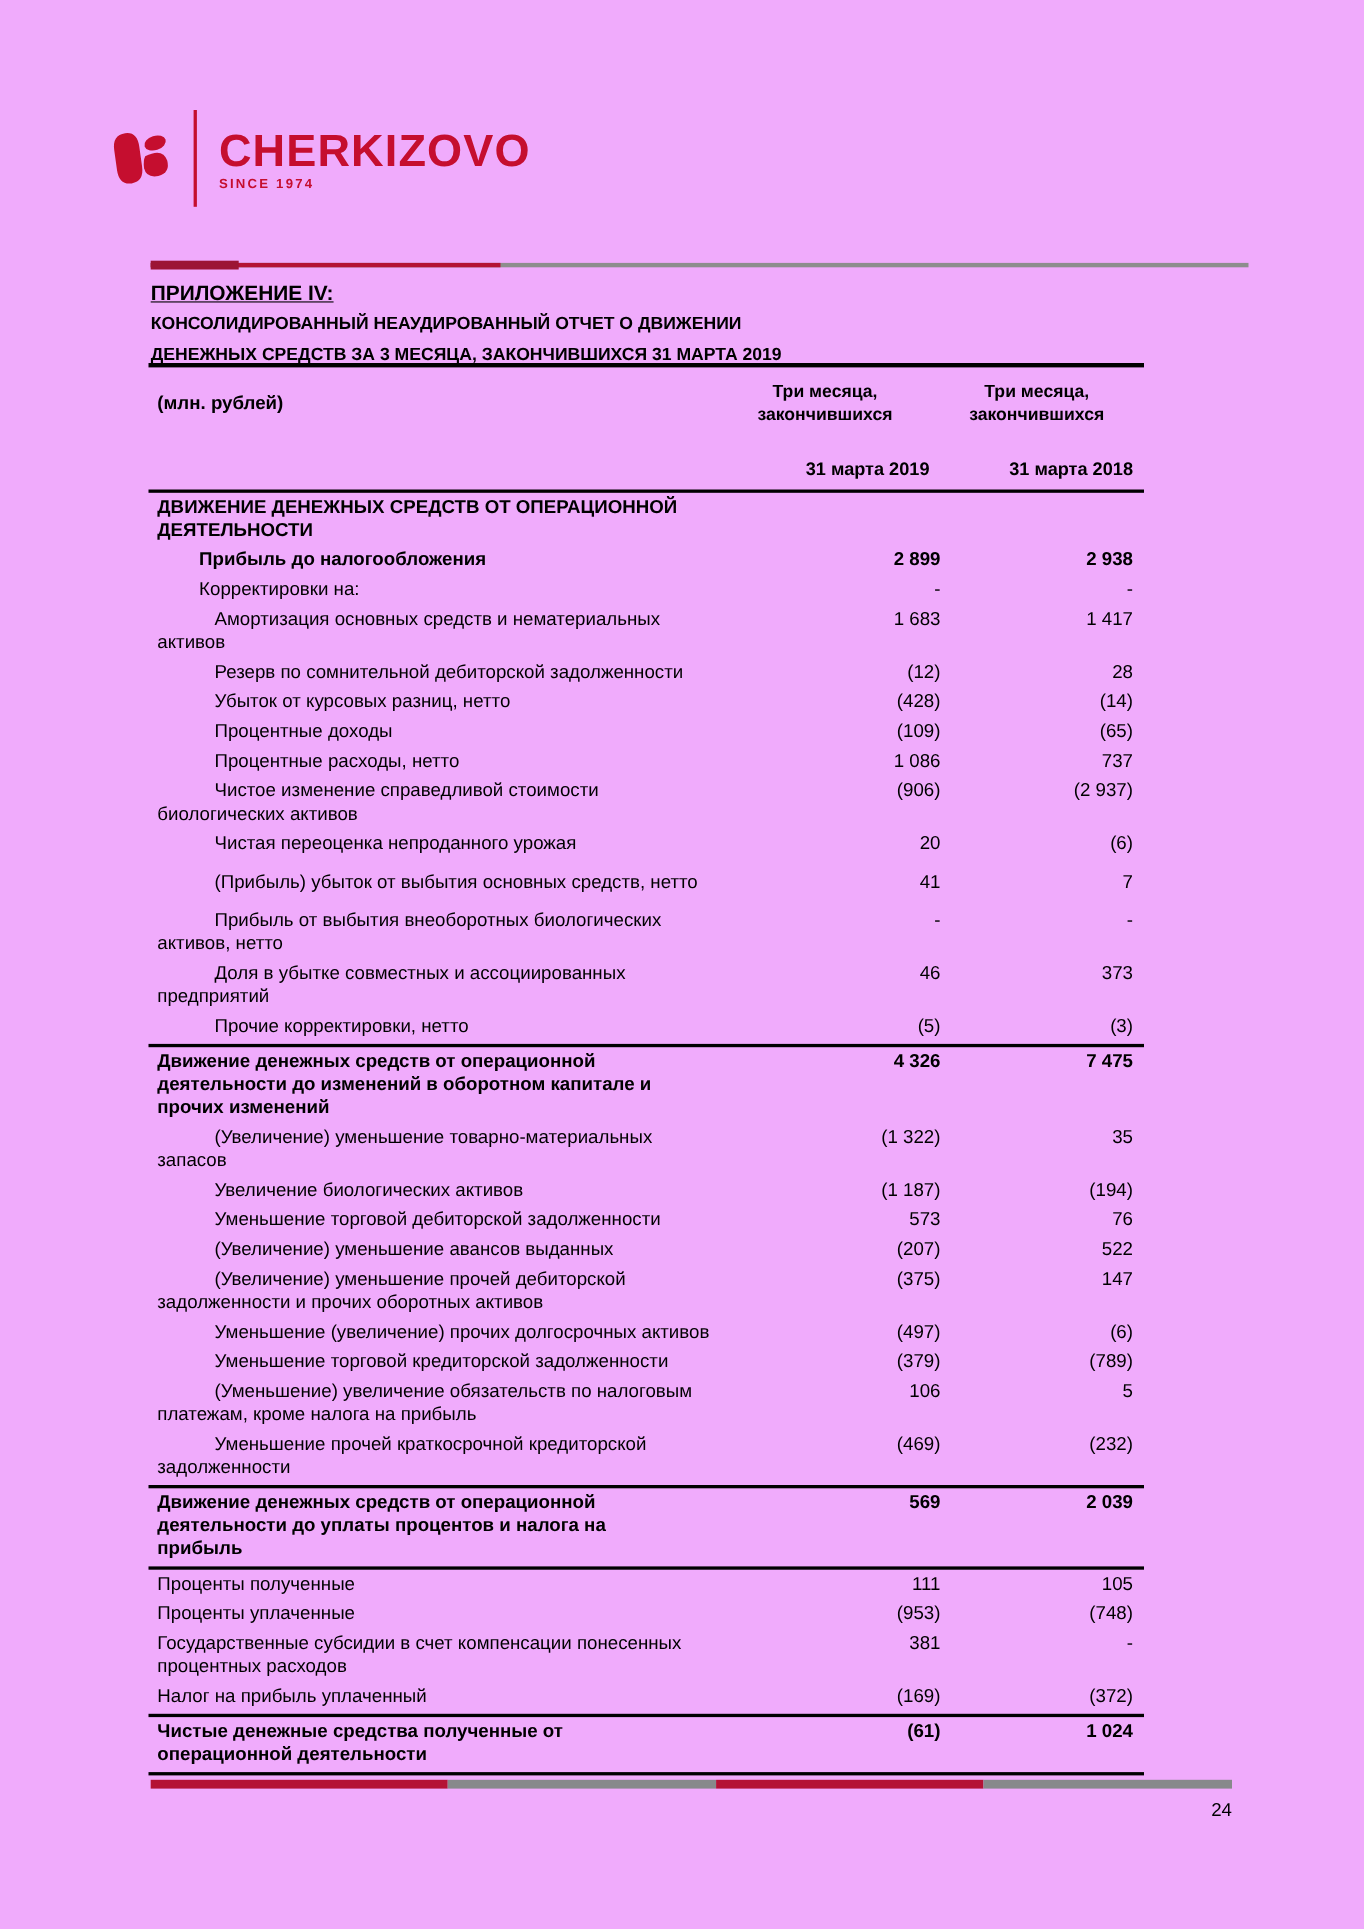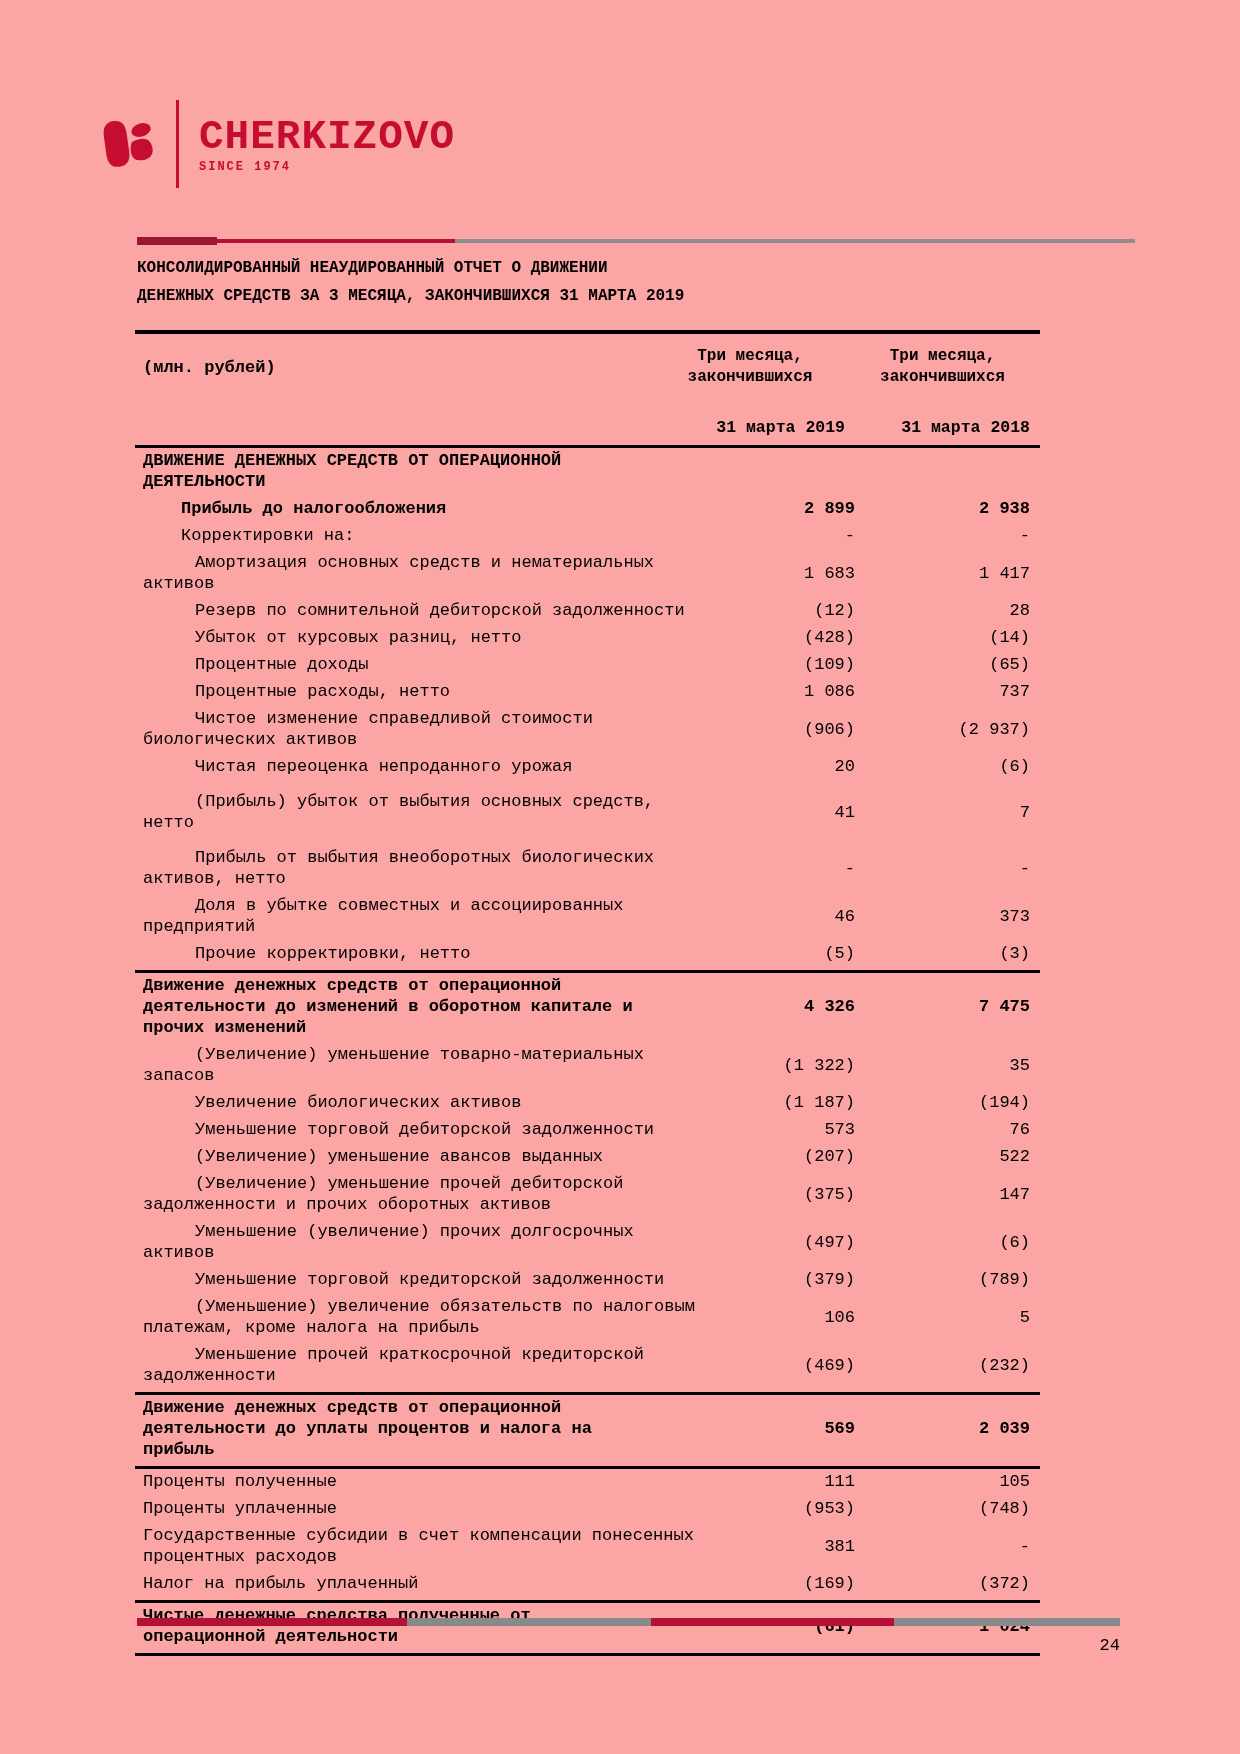--- a/index.html
+++ b/index.html
@@ -5,22 +5,22 @@
   :root{
     --red:#c50e2f;
     --rule-red:#b41235;
     --rule-cap:#9c1535;
     --rule-gray:#8d8d8d;
     --footer-gray:#87898b;
     --ink:#000;
   }
   html,body{margin:0;padding:0;background:#fff;}
   .page{
-    position:relative;width:1240px;height:1754px;background:#fca5a5;overflow:hidden;
-    font-family:Liberation Mono, monospace;color:var(--ink);
+    position:relative;width:1240px;height:1754px;background:#f0abfc;overflow:hidden;
+    font-family:Liberation Sans, sans-serif;color:var(--ink);
   }
 
   
   .logo{position:absolute;top:100px;left:98px;display:flex;align-items:center;}
   .logo-icon{width:66px;height:72px;display:flex;align-items:center;}
   .logo-sep{width:3px;height:88px;background:var(--red);margin:0 20px 0 12px;}
   .brand .name{font-size:41px;font-weight:bold;color:var(--red);letter-spacing:1px;line-height:44px;}
   .brand .since{font-size:12px;font-weight:bold;color:var(--red);letter-spacing:2px;margin-top:1px;}
 
   
@@ -39,21 +39,21 @@
   .thead{border-top:4px solid #000;padding-top:12px;}
   .hrow{display:flex;align-items:center;gap:20px;}
   .unit{flex:1;font-weight:bold;padding-left:8px;}
   .hcol{width:160px;text-align:center;font-weight:bold;line-height:21px;white-space:pre-line;font-size:16px;}
   .hcol.c2{width:185px;padding-right:5px;}
   .drow{display:flex;margin-top:30px;padding-bottom:8px;border-bottom:3px solid #000;}
   .dspacer{flex:1;}
   .dcell{width:160px;text-align:right;font-weight:bold;font-size:16.5px;}
   .dcell.c2{width:185px;padding-right:10px;}
 
-  .row{display:flex;align-items:center;padding:2px 0 4px;}
+  .row{display:flex;align-items:flex-start;padding:2px 0 4px;}
   .lbl{flex:1;padding-left:8px;line-height:21px;white-space:pre-line;}
   .v1{width:150px;text-align:right;line-height:21px;}
   .v2{width:185px;text-align:right;line-height:21px;padding-right:10px;box-sizing:border-box;}
   .row.i1 .lbl{text-indent:38px;}
   .row.i2 .lbl{text-indent:52px;}
   .row.b{font-weight:bold;}
   .row.brd{border-bottom:3px solid #000;padding-bottom:6px;}
   .row.gap{margin:8px 0;}
 
   
@@ -86,20 +86,21 @@
     </div>
   </div>
 
   <div class="rule">
     <div class="gray"></div>
     <div class="red"></div>
     <div class="cap"></div>
   </div>
 
   <div class="title">
+    <div class="appendix">ПРИЛОЖЕНИЕ IV:</div>
     <div class="line">КОНСОЛИДИРОВАННЫЙ НЕАУДИРОВАННЫЙ ОТЧЕТ О ДВИЖЕНИИ</div>
     <div class="line">ДЕНЕЖНЫХ СРЕДСТВ ЗА 3 МЕСЯЦА, ЗАКОНЧИВШИХСЯ 31 МАРТА 2019</div>
   </div>
 
   <div class="fin-table">
     <div class="thead">
       <div class="hrow">
         <div class="unit">(млн. рублей)</div>
         <div class="hcol">Три месяца,
 закончившихся</div>

